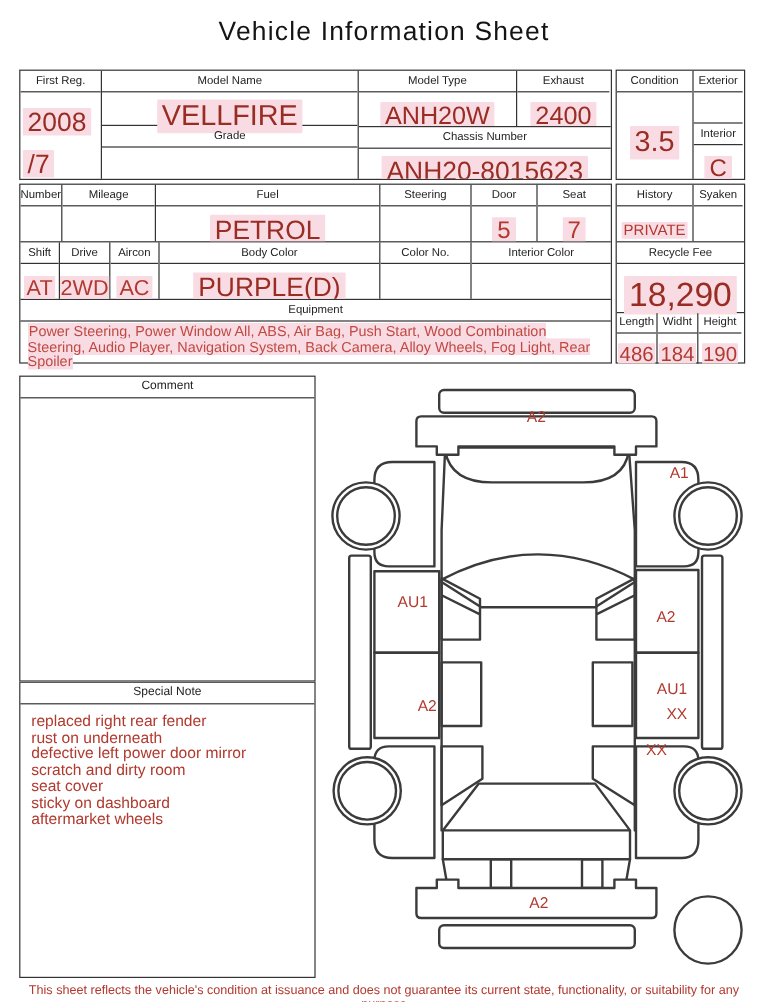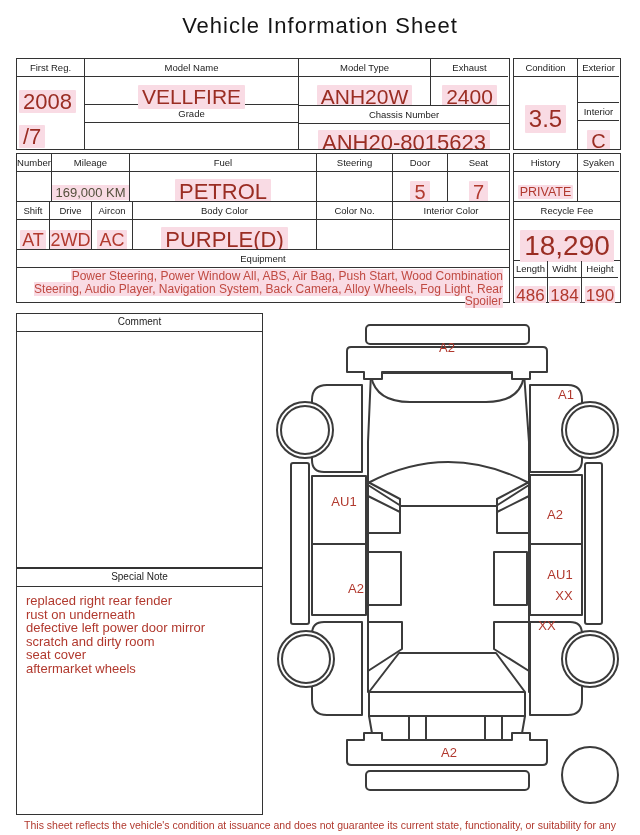--- a/index.html
+++ b/index.html
@@ -12,30 +12,30 @@
   .cell{box-sizing:border-box;overflow:hidden;}
   .br{border-right:1px solid #333;}
   .bb{border-bottom:1px solid #333;}
   .hdr{font-size:9.5px;color:#222;text-align:center;height:18px;line-height:17px;
        box-sizing:border-box;white-space:nowrap;overflow:hidden;}
   .hdr.sm{height:17px;line-height:16px;}
   .val{display:flex;align-items:center;justify-content:center;box-sizing:border-box;
        color:var(--value-red,#9a2d23);white-space:nowrap;}
   .hl{background:var(--highlight-pink,#f9dbe4);padding:0 4px;border-radius:1px;margin-top:12px;}
   .v27{height:27px;font-size:21px;}
-  .v28{height:28px;font-size:21px;}
+  .v28{height:28px;font-size:24px;}
   .v26{height:26px;font-size:21px;}
   .small-red{font-size:12.5px;color:var(--accent-red,#b1392e);}
   .mileage{font-size:13px;color:var(--mileage-gray,#54503c);}
   .notebox-head{font-size:10px;text-align:center;height:17px;line-height:16px;
                 border-bottom:1px solid #333;color:#222;}
   .notelist{padding:7px 4px 0 9px;}
   .note-line{font-size:13px;line-height:13.6px;color:var(--accent-red,#b1392e);}
   .equip-text{padding:2px 6px;font-size:12px;line-height:12.6px;
-              color:var(--equipment-red,#c04a42);text-align:right;}
+              color:var(--equipment-red,#c04a42);}
   .footer{position:absolute;left:16px;top:819px;width:608px;text-align:center;
           font-size:10.5px;color:var(--accent-red,#b1392e);}
   .diagram{position:absolute;left:272px;top:312px;width:366px;height:495px;}
   .diagram svg{position:absolute;left:0;top:0;}
   .dlabel{position:absolute;transform:translate(-50%,-50%);font-size:13px;
           color:var(--accent-red,#b1392e);white-space:nowrap;}
   .firstreg{display:flex;flex-direction:column;justify-content:center;
             align-items:flex-start;padding-left:2px;height:72px;
             font-size:22px;line-height:23px;color:var(--value-red,#9a2d23);}
 </style>
@@ -105,23 +105,20 @@
   </div>
 
   <div class="box" style="left:16px;top:153px;width:494px;height:150px">
     <div class="row bb" style="height:47px">
       <div class="cell br" style="width:35px">
         <div class="hdr bb">Number</div>
         <div class="val" style="height:28px"></div>
       </div>
       <div class="cell br" style="width:78px">
         <div class="hdr bb">Mileage</div>
-        <div class="val mileage" style="height:28px">
-            <span class="hl">169,000 KM</span>
-          </div>
       </div>
       <div class="cell br" style="width:187px">
         <div class="hdr bb">Fuel</div>
         <div class="val" style="height:28px;font-size:22px">
             <span class="hl">PETROL</span>
           </div>
       </div>
       <div class="cell br" style="width:76px">
         <div class="hdr bb">Steering</div>
         <div class="val" style="height:28px"></div>
@@ -221,20 +218,21 @@
   </div>
 
   <div class="box" style="left:16px;top:568px;width:247px;height:247px">
     <div class="notebox-head">Special Note</div>
     <div class="notelist">
       <div class="note-line">replaced right rear fender</div>
       <div class="note-line">rust on underneath</div>
       <div class="note-line">defective left power door mirror</div>
       <div class="note-line">scratch and dirty room</div>
       <div class="note-line">seat cover</div>
+      <div class="note-line">sticky on dashboard</div>
       <div class="note-line">aftermarket wheels</div>
     </div>
   </div>
 
   <div class="diagram">
     <svg width="366" height="495" viewBox="0 0 366 495">
       <g fill="none" stroke="#3b3b3b" stroke-width="2" stroke-linejoin="round" stroke-linecap="round">
 
         <path d="M99,61 L252,61 M99,61 L96,130 L96,380 M252,61 L257,130 L257,380 M97,404 L101,427 M253,404 L249,427"></path>
 

